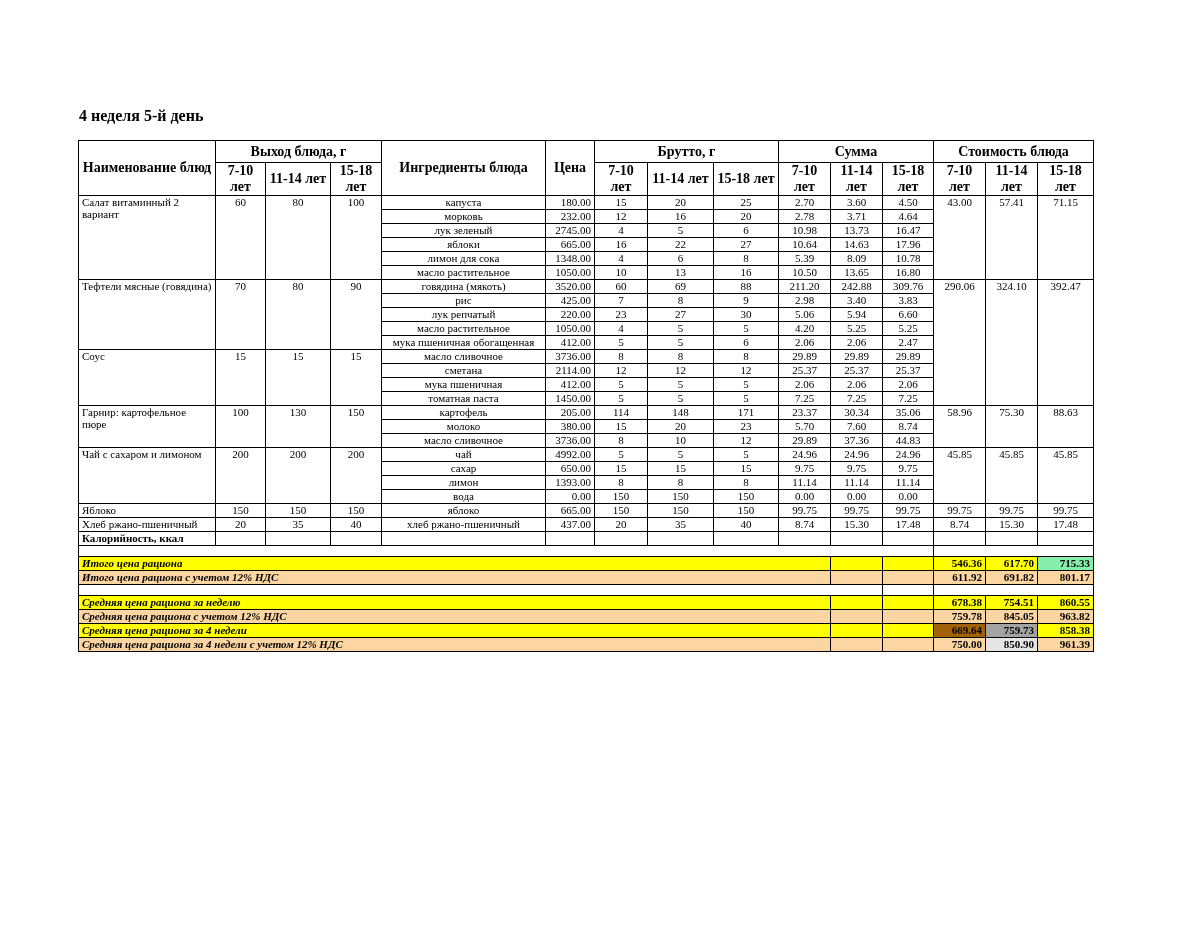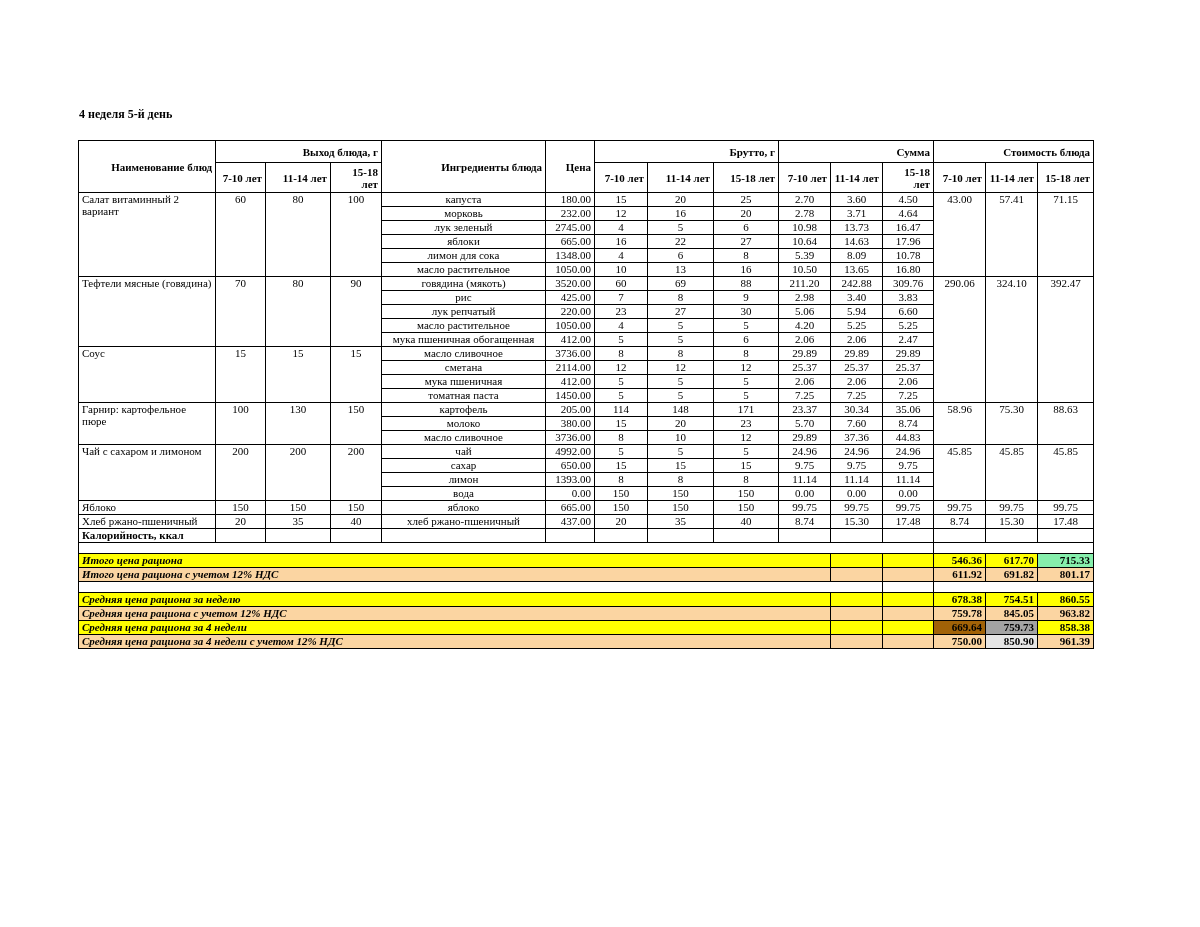--- a/index.html
+++ b/index.html
@@ -1,21 +1,21 @@
 <!DOCTYPE html>
 <html lang="ru"><head>
 <meta charset="utf-8">
 <style>
   html,body{margin:0;padding:0;background:#fff;}
   body{width:1200px;height:927px;position:relative;font-family:"Liberation Serif",serif;color:#000;}
   .sheet{position:absolute;left:0;top:0;width:1200px;height:927px;background:#fff;}
-  .doc-title{position:absolute;left:79px;top:107px;font-size:12px;font-weight:bold;}
+  .doc-title{position:absolute;left:79px;top:107px;font-size:16px;font-weight:bold;}
   table.menu{position:absolute;left:78px;top:140px;border-collapse:collapse;table-layout:fixed;font-size:11px;}
   table.menu th, table.menu td{border:1px solid #000;padding:0 3px;overflow:hidden;white-space:normal;}
-  thead th{font-weight:bold;text-align:right;vertical-align:middle;font-size:11px;}
+  thead th{font-weight:bold;text-align:center;vertical-align:middle;font-size:14px;}
   tr.hrow1 th{height:21px;}
   tr.hrow2 th{height:29px;}
   tbody td{height:13px;line-height:1.1;}
   td.l{text-align:center;}
   td.c{text-align:center;}
   td.r{text-align:right;}
   td.top{vertical-align:top;}
   td.name{vertical-align:top;text-align:left;}
   td.nob{border:none;background:#fff;}
   tr.gap td{height:10px;}

